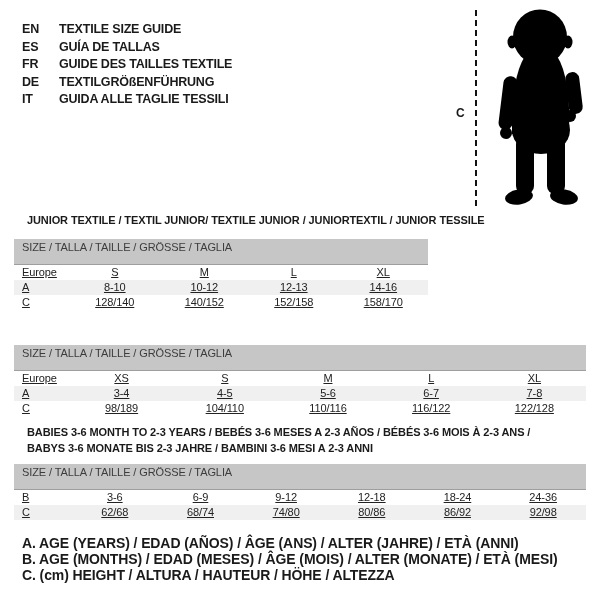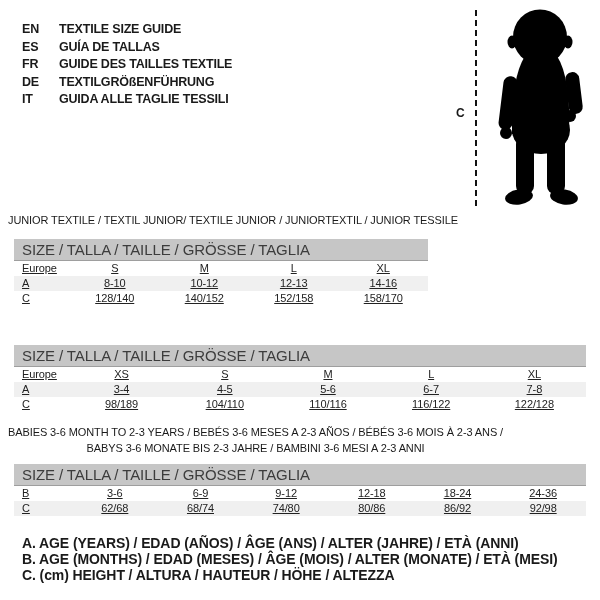--- a/index.html
+++ b/index.html
@@ -11,27 +11,27 @@
   
   .lang-block { position:absolute; left:22px; top:21px; }
   .lang-row { display:flex; font-size:12.5px; font-weight:bold; line-height:17.6px; letter-spacing:-0.2px; }
   .lang-code { width:37px; flex:0 0 37px; }
   
   .figure { position:absolute; left:450px; top:6px; width:150px; height:204px; }
   .height-line { position:absolute; left:25px; top:4px; height:196px; border-left:2.5px dashed #111; }
   .height-label { position:absolute; left:6px; top:100px; font-size:12px; font-weight:bold; }
   .baby-svg { position:absolute; left:36px; top:2px; }
   
-  .section-title { position:absolute; left:8px; font-size:11px; font-weight:normal; letter-spacing:-0.1px; }
+  .section-title { position:absolute; left:27px; font-size:11px; font-weight:bold; letter-spacing:-0.1px; }
   .section-title .subscr { font-size:8px; vertical-align:sub; }
   
   .size-table { position:absolute; left:14px; border-collapse:collapse; table-layout:fixed; font-size:11px; letter-spacing:-0.1px; }
   .size-table th {
     background:#c6c6c6; color:#3c3c3c; font-weight:normal; text-align:left;
-    padding:2px 0 2px 8px; height:16px; border-bottom:1px solid #9e9e9e; font-size:15px;
+    padding:2px 0 11px 8px; height:16px; border-bottom:1px solid #9e9e9e; font-size:11px;
   }
   .size-table td { height:15px; text-align:center; padding:0; color:#222;text-decoration:underline; }
   .size-table td.rowlabel { text-align:left; padding-left:8px; }
   .size-table tr.shaded td { background:#f0f0f0; }
   .t1 { width:414px; } .t1 .c-label { width:56px; }
   .t2 { width:572px; } .t2 .c-label { width:56px; }
   .t3 { width:572px; } .t3 .c-label { width:58px; }
   
   .legend { position:absolute; left:22px; top:535px; }
   .legend-line { font-size:14px; font-weight:bold; line-height:16.2px; letter-spacing:-0.1px; }
@@ -160,21 +160,21 @@
         <td class="rowlabel">C</td>
         <td>98/189</td>
         <td>104/110</td>
         <td>110/116</td>
         <td>116/122</td>
         <td>122/128</td>
       </tr>
     </tbody>
   </table>
 
-  <div class="section-title" style="top:424px; line-height:16px;text-align:center;">
+  <div class="section-title" style="top:424px; line-height:16px;">
     <div>BABIES 3-6 MONTH TO 2-3 YEARS / BEBÉS 3-6 MESES A 2-3 AÑOS / BÉBÉS 3-6 MOIS À 2-3 ANS /</div>
     <div>BABYS 3-6 MONATE BIS 2-3 JAHRE / BAMBINI 3-6 MESI A 2-3 ANNI</div>
   </div>
   <table class="size-table t3" style="top:464px;">
     <colgroup>
         <col class="c-label">
         <col>
         <col>
         <col>
         <col>

